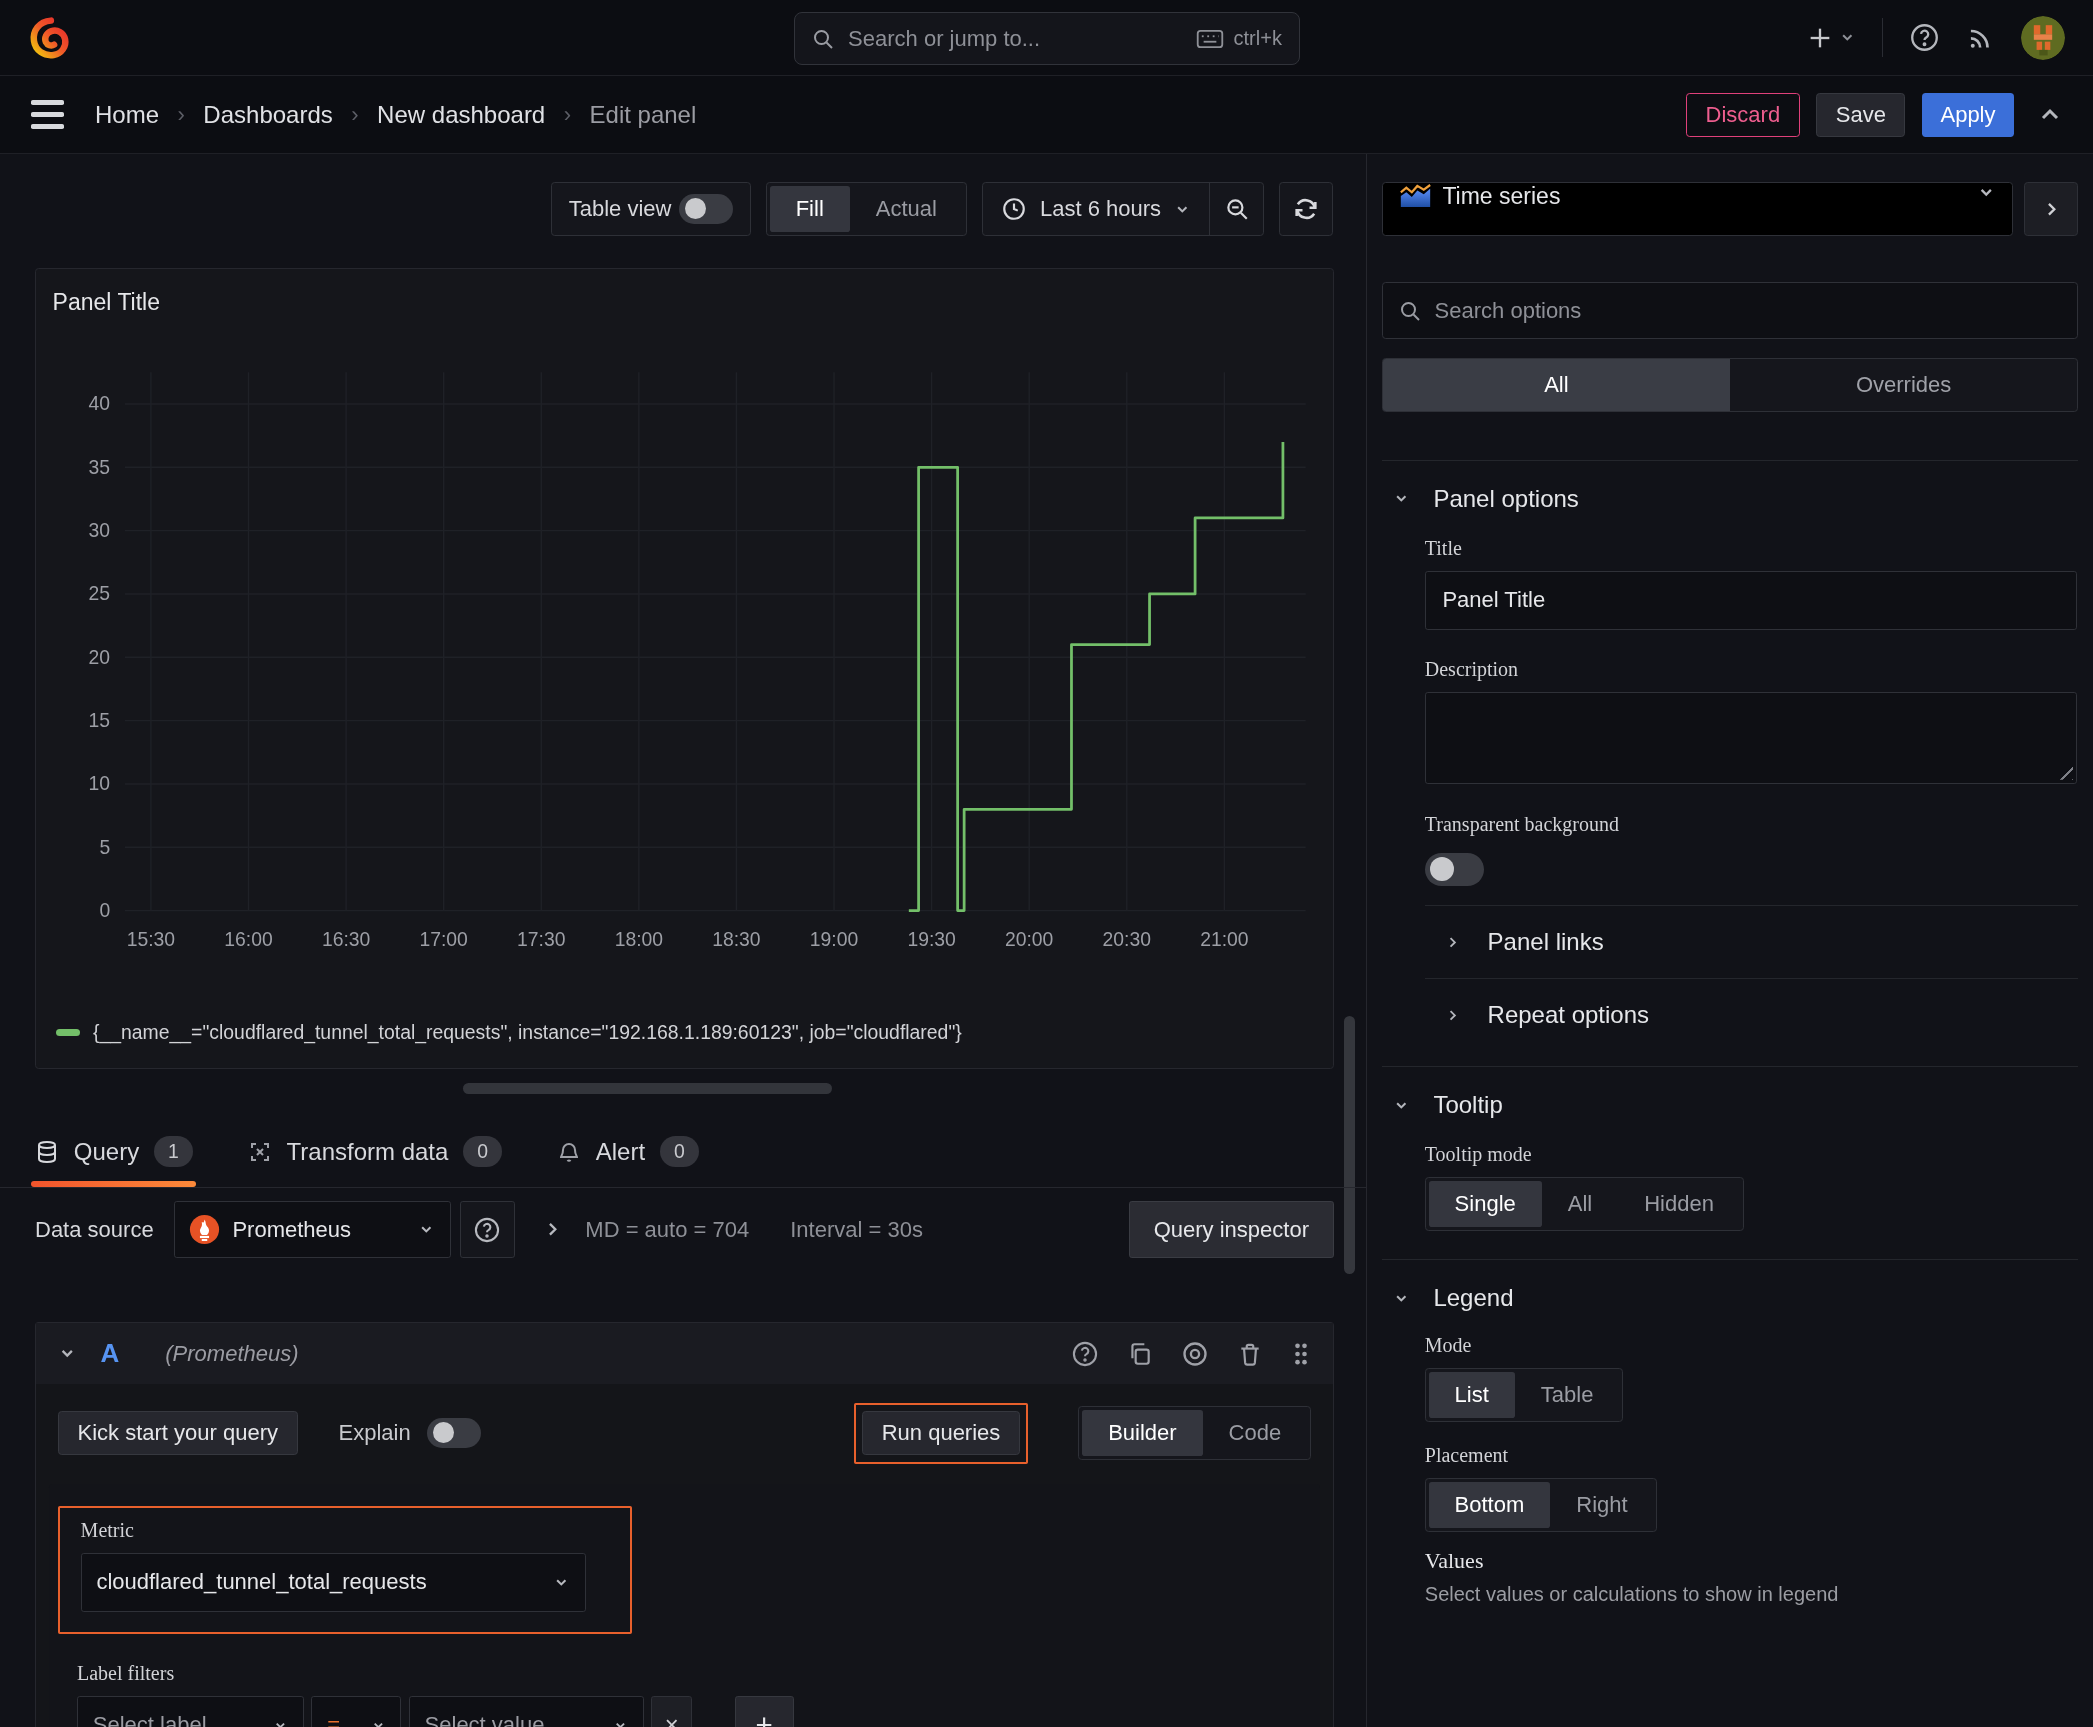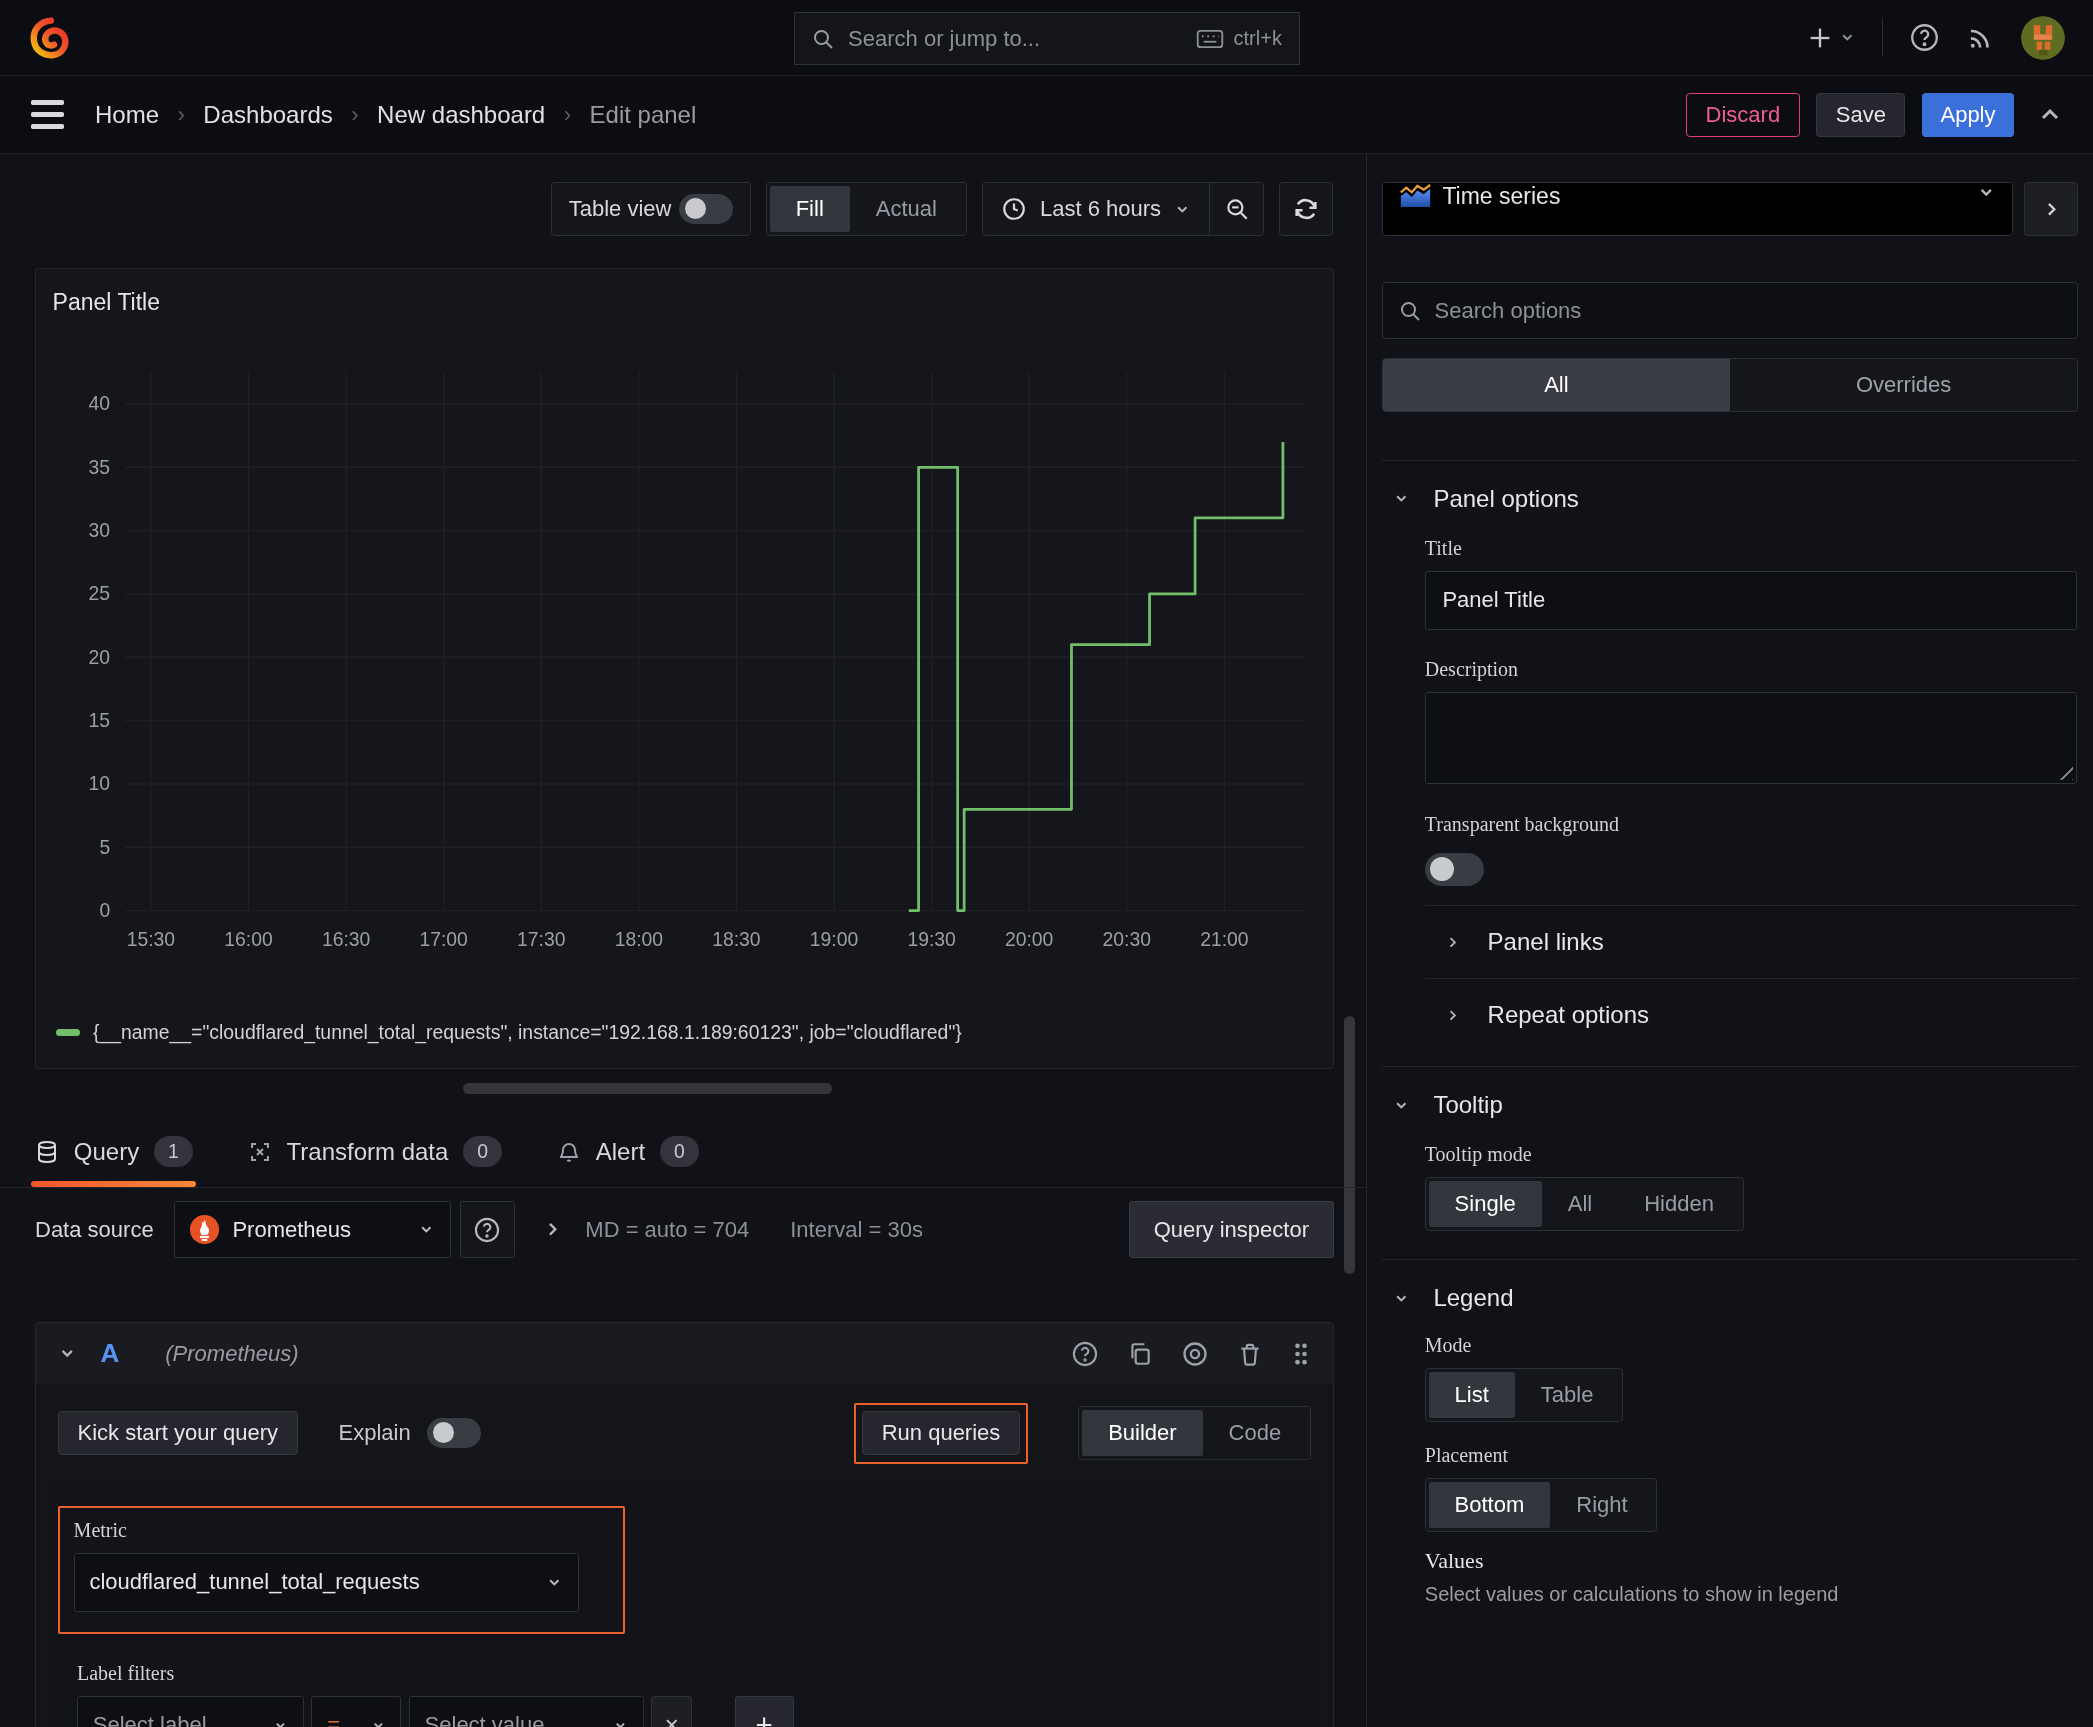--- a/index.html
+++ b/index.html
@@ -3,21 +3,21 @@
 <meta charset="utf-8">
 <style>
   * { margin:0; padding:0; box-sizing:border-box; }
   html,body { width:2093px; height:1728px; overflow:hidden; }
   body { background:#111218; color:#d8d9dd; font-family:"Liberation Sans", sans-serif; font-size:20px; }
   svg { display:block; }
 
   
   .topbar { height:76px; background:#0c0d12; border-bottom:0.9px solid #1f2026; display:flex; align-items:center; padding:0 28px; position:relative; }
   .logo { width:44px; height:44px; }
-  .search-pill { position:absolute; left:50%; top:12px; transform:translateX(-50%); width:506px; height:53px; background:#14151b; border:0.9px solid #31333a; border-radius:0; display:flex; align-items:center; gap:13px; padding:0 16.6px; color:#8e9097; font-size:22px; cursor:pointer; }
+  .search-pill { position:absolute; left:50%; top:12px; transform:translateX(-50%); width:506px; height:53px; background:#14151b; border:0.9px solid #31333a; border-radius:8px; display:flex; align-items:center; gap:13px; padding:0 16.6px; color:#8e9097; font-size:22px; cursor:pointer; }
   .search-pill .kbd-hint { margin-left:auto; display:flex; align-items:center; gap:9.2px; color:#8e9097; font-size:20px; }
   .top-right { margin-left:auto; display:flex; align-items:center; gap:26px; }
   .icon-btn { display:flex; align-items:center; gap:5.5px; color:#aeb0b6; cursor:pointer; background:none; border:none; }
   .divider-v { width:0.9px; height:39px; background:#2a2c33; }
   .avatar { width:44px; height:44px; border-radius:50%; overflow:hidden; }
 
   
   .navbar { height:78px; background:#0c0d12; border-bottom:0.9px solid #1f2026; display:flex; align-items:center; padding:0 31px; gap:31px; }
   .hamburger { display:flex; flex-direction:column; gap:7.4px; cursor:pointer; }
   .hamburger span { display:block; width:33px; height:4.6px; border-radius:1.8px; background:#d8d9dd; }
@@ -81,21 +81,21 @@
   .query-card { position:absolute; top:1168px; left:35px; right:32px; height:406px; background:#141519; border:0.9px solid #26272e; border-bottom:none; border-radius:3.7px 3.7px 0 0; }
   .qc-header { height:61px; background:#1a1b21; display:flex; align-items:center; padding:0 22px; gap:24px; }
   .qc-chevron { color:#b4b6bc; }
   .ref-id { color:#5794f2; font-size:26px; font-weight:600; }
   .ds-hint { color:#9b9ca3; font-size:22px; font-style:italic; margin-left:22px; }
   .qc-icons { margin-left:auto; display:flex; align-items:center; gap:28px; color:#9fa1a8; }
   .qc-icons .icon-btn { color:#9fa1a8; }
   .qc-toolbar { display:flex; align-items:center; padding:18.5px 22px 13px; gap:28px; }
   .run-annot { border:2.8px solid #e8602c; padding:6.5px; border-radius:1.8px; margin-left:auto; }
   .qc-editor { margin:7.4px 13px 0; background:#131419; border-radius:3.7px; padding:22px 28px 22px 28px; }
-  .metric-annot { display:inline-block; border:2.8px solid #e8602c; padding:11px 44px 20px 14px; margin-left:-19.4px; border-radius:1.8px; }
+  .metric-annot { display:inline-block; border:2.8px solid #e8602c; padding:11px 44px 20px 21px; margin-left:-19.4px; border-radius:1.8px; }
   .field-label { font-size:20px; color:#d2d3d7; margin-bottom:11px;font-family:Liberation Serif, serif; }
   .metric-select { width:505px; height:59px; }
   .lf-row { display:flex; align-items:center; gap:7.4px; margin-top:1.8px; }
   .lf-label-select { width:227px; height:59px; }
   .lf-eq { width:90px; height:59px; }
   .lf-eq .eqtxt { color:#e8702c; }
   .lf-value-select { width:235px; height:59px; }
   .x-box { width:41px; height:59px; background:#1e1f25; border:0.9px solid #2f3138; border-radius:2.8px; display:flex; align-items:center; justify-content:center; color:#cfd0d4; font-size:24px; cursor:pointer; }
   .add-btn { width:59px; height:59px; margin-left:35px; background:#26272e; border:0.9px solid #36383f; border-radius:2.8px; display:flex; align-items:center; justify-content:center; color:#e6e7ea; font-size:29.5px; cursor:pointer; }
 

